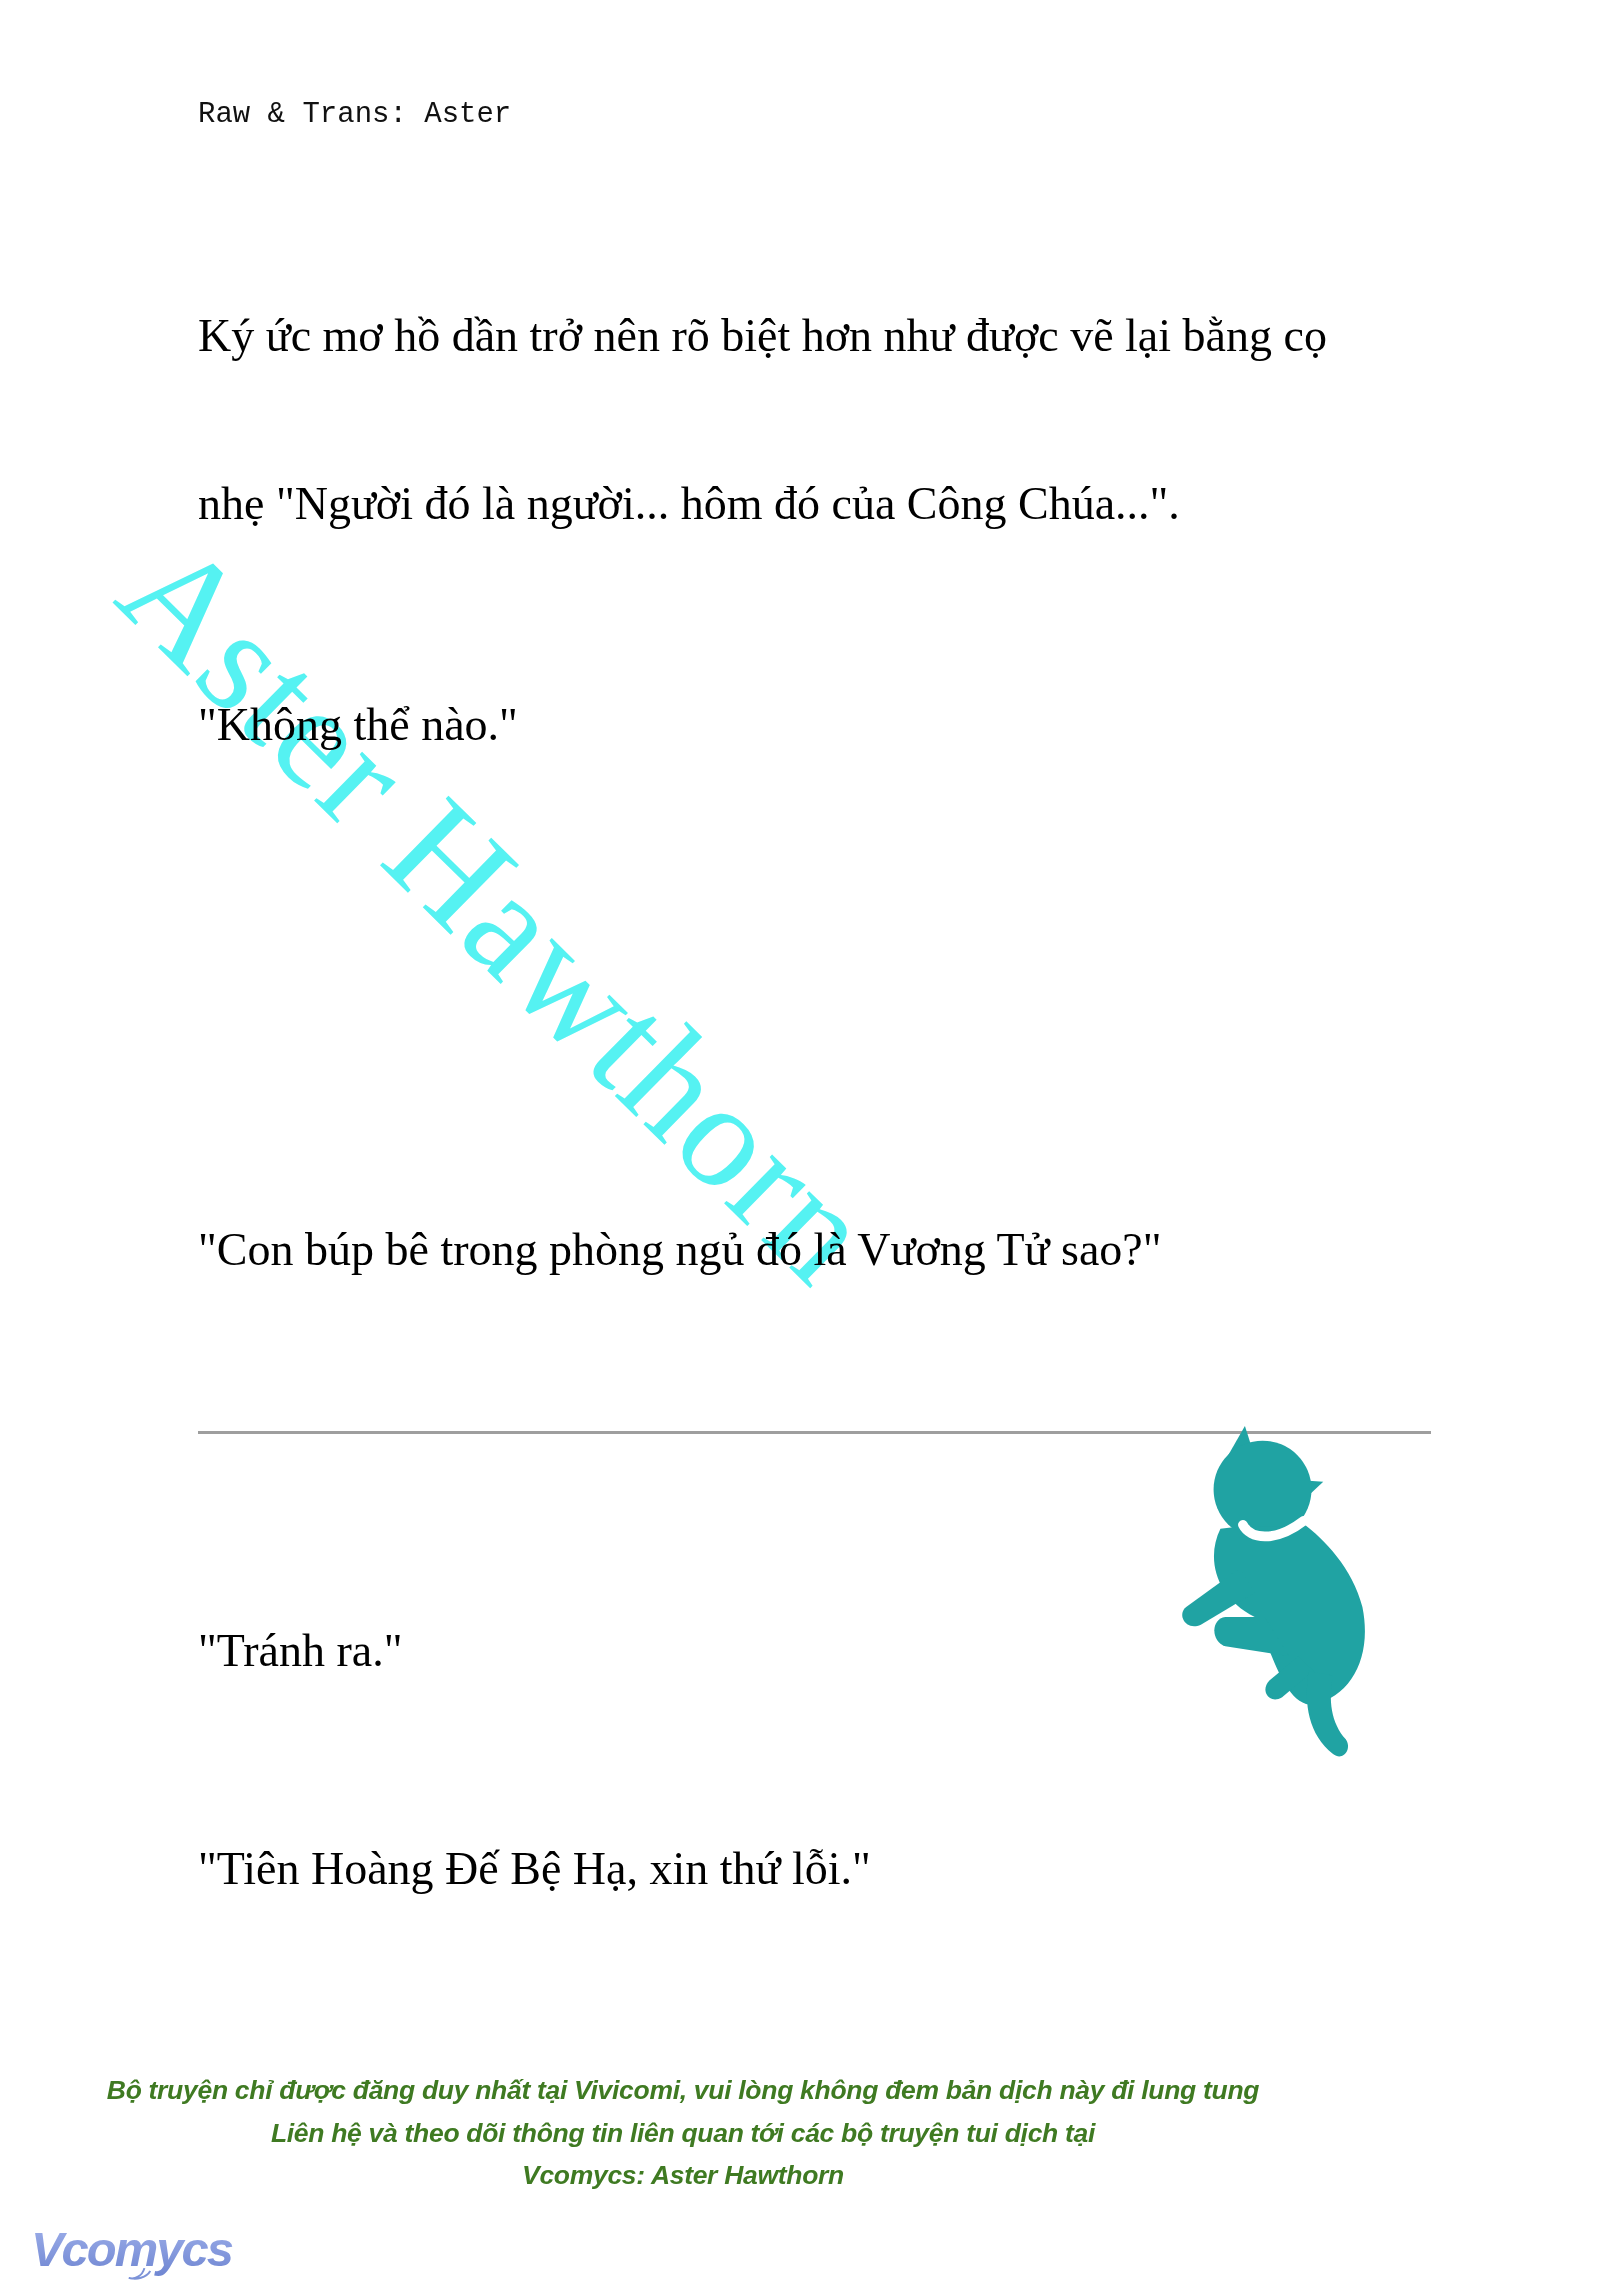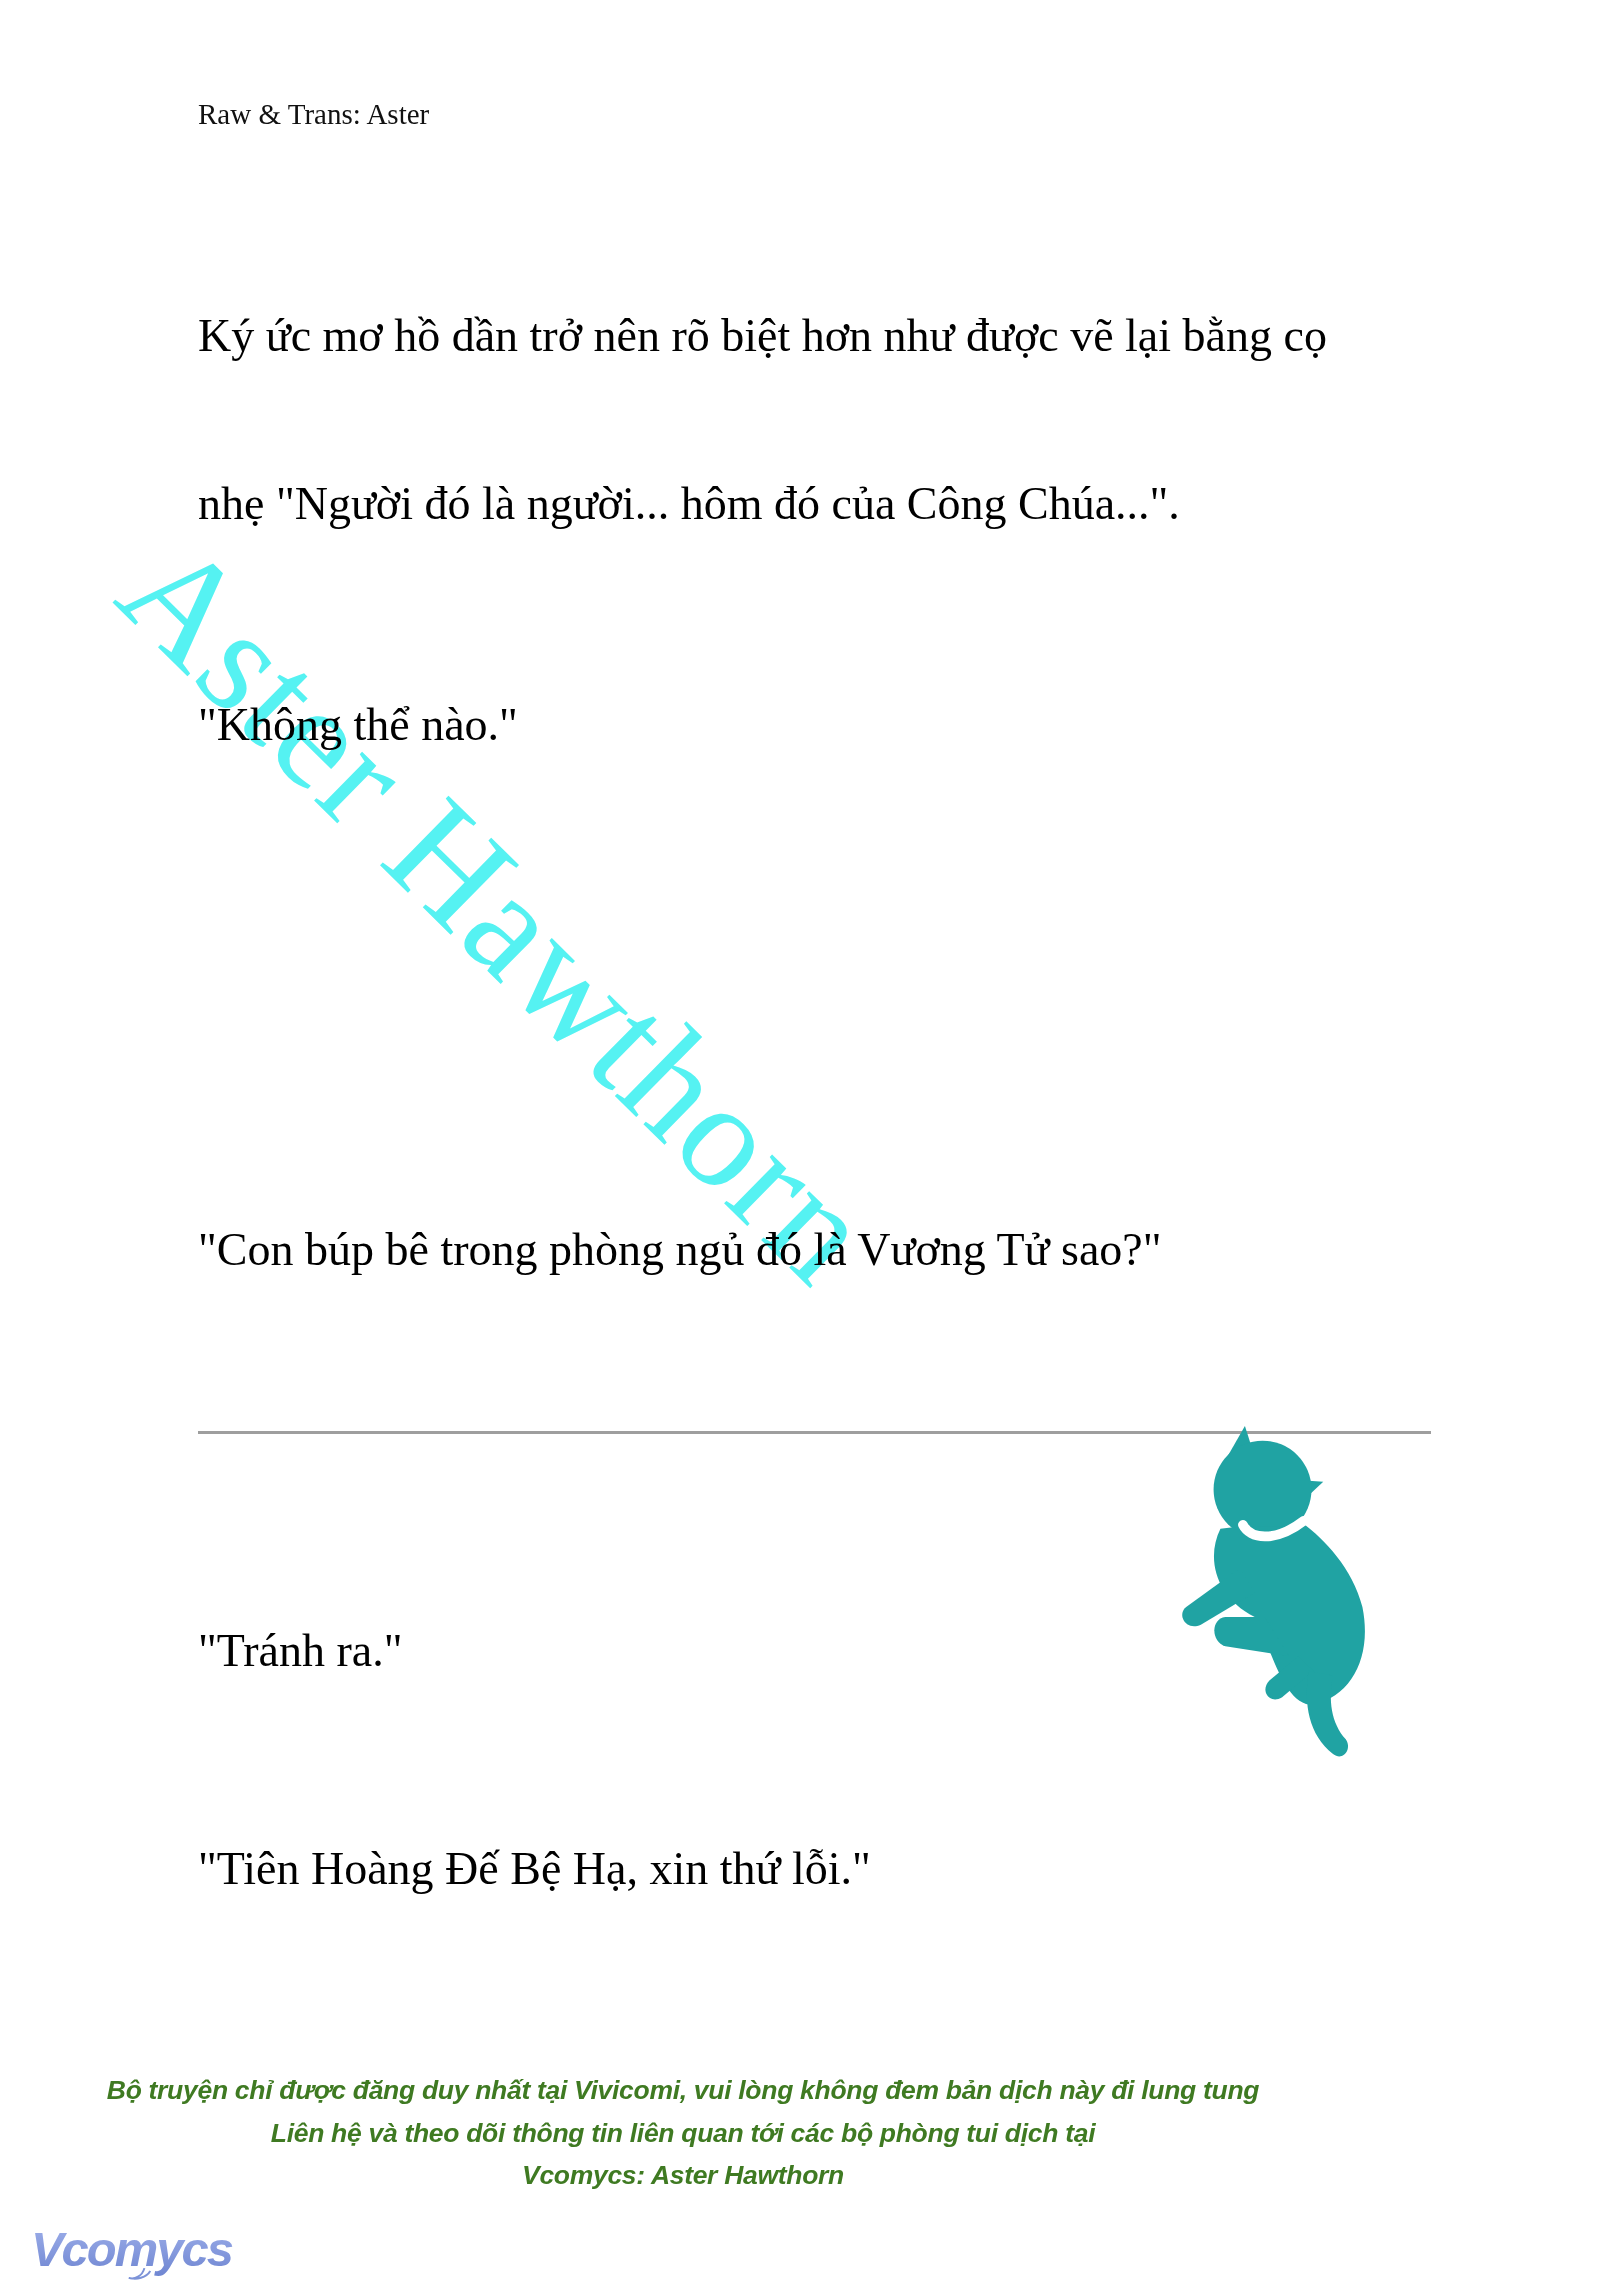--- a/index.html
+++ b/index.html
@@ -4,21 +4,21 @@
 <style>
   html, body { margin: 0; padding: 0; }
   body {
     width: 1621px; height: 2293px; position: relative; overflow: hidden;
     background: #ffffff;
     font-family: "Liberation Serif", "DejaVu Serif", serif;
     color: #000;
   }
   .header {
     position: absolute; left: 198px; top: 98px;
-    font-family: Liberation Serif, serif;
+    font-family: Liberation Mono, monospace;
     font-size: 29px; color: #111;
   }
   .para {
     position: absolute; left: 198px; width: 1264px;
     font-size: 46px; line-height: 84px; margin: 0;
     white-space: nowrap;
   }
   .rule {
     position: absolute; left: 198px; top: 1431px; width: 1233px; height: 2.9px;
     background: #9e9e9e;
@@ -95,21 +95,21 @@
     <path d="M120,210 L80,210 C65,212 65,235 80,240 L145,250 Z"></path>
     <path d="M155,250 L125,275 C115,285 125,300 138,292 L170,265 Z"></path>
 
     <path d="M165,265 C160,300 165,330 190,350 C200,358 210,345 203,335 C188,318 185,295 190,270 Z"></path>
   </g>
 
   <path d="M98,116 C105,130 130,135 160,112" stroke="#ffffff" stroke-width="10" fill="none" stroke-linecap="round"></path>
 </svg>
 
 <div class="footer" style="top:2075px;">Bộ truyện chỉ được đăng duy nhất tại Vivicomi, vui lòng không đem bản dịch này đi lung tung</div>
-<div class="footer" style="top:2118px;">Liên hệ và theo dõi thông tin liên quan tới các bộ phòng tui dịch tại</div>
+<div class="footer" style="top:2118px;">Liên hệ và theo dõi thông tin liên quan tới các bộ truyện tui dịch tại</div>
 <div class="footer" style="top:2160px;">Vcomycs: Aster Hawthorn</div>
 
 <svg class="logo" viewBox="0 0 230 70" xmlns="http://www.w3.org/2000/svg">
   <defs>
     <linearGradient id="lg" x1="0" y1="0" x2="0" y2="1">
       <stop offset="0" stop-color="#9fb0ea"></stop>
       <stop offset="1" stop-color="#6f86d2"></stop>
     </linearGradient>
   </defs>
   <text x="4" y="50" font-family="Liberation Sans, DejaVu Sans, sans-serif" font-size="50" font-style="italic" font-weight="bold" fill="url(#lg)" letter-spacing="-2">Vcomycs</text>

